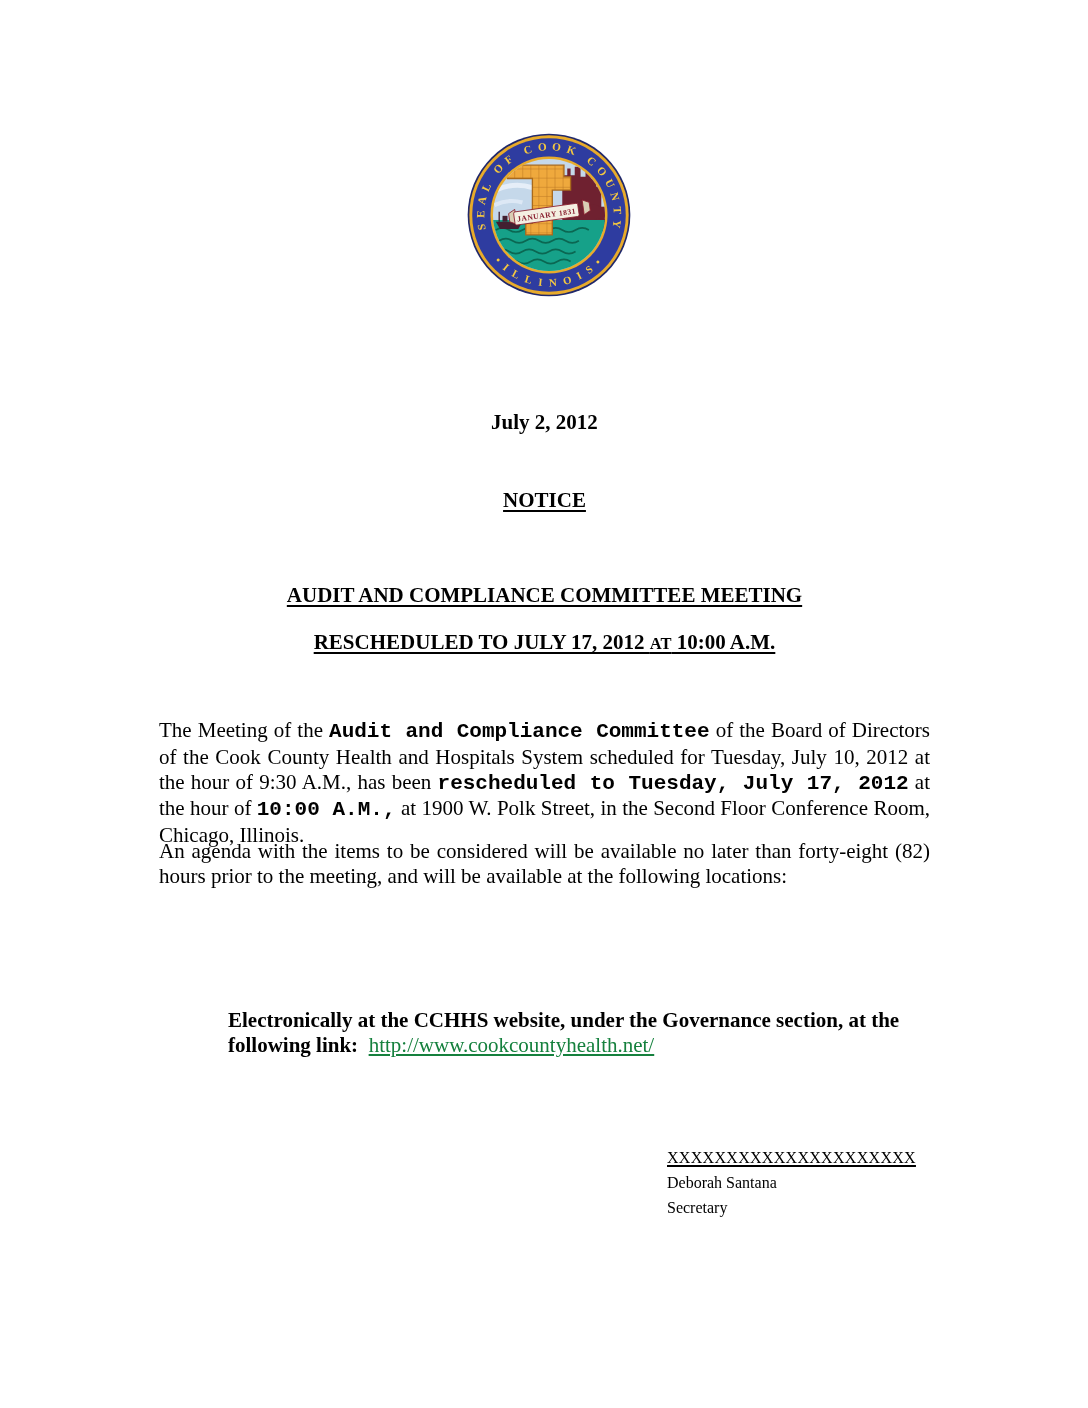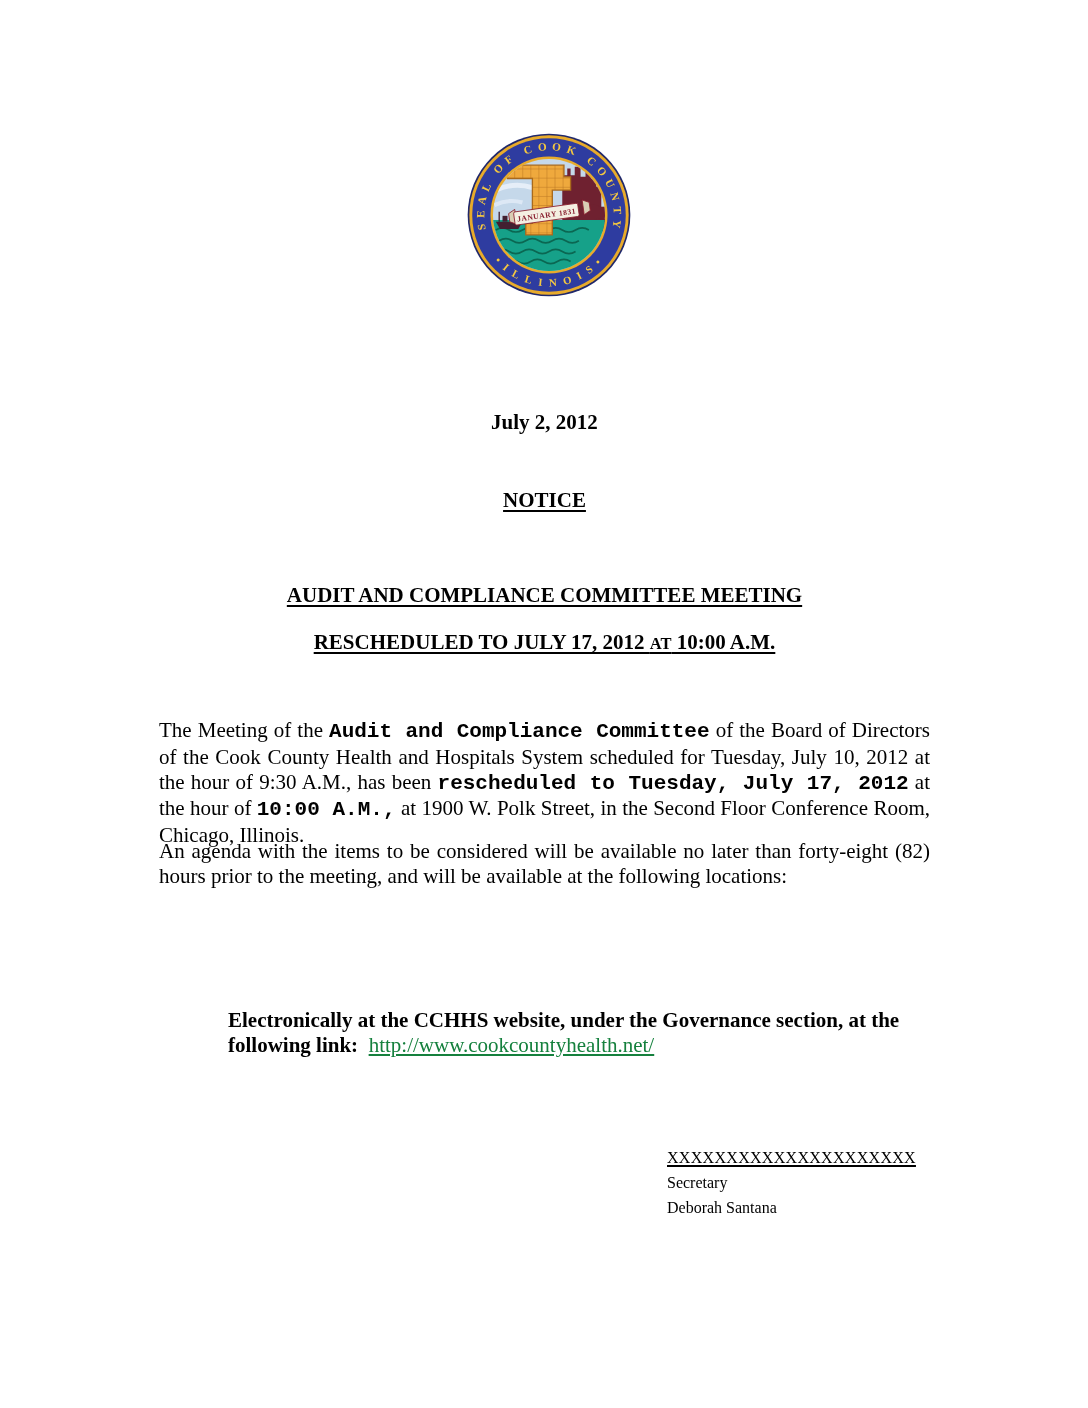--- a/index.html
+++ b/index.html
@@ -120,18 +120,18 @@
 
     <div class="block para-2">An agenda with the items to be considered will be available no later than forty-eight (82) hours prior to the meeting, and will be available at the following locations:</div>
 
     <div class="block address-block">
     </div>
 
     <div class="block electronic-block"><span class="pre">Electronically at the CCHHS website, under the Governance section, at the following link:  </span><a class="link" href="#">http://www.cookcountyhealth.net/</a></div>
 
     <div class="block signature-block">
       <div class="sig-line">XXXXXXXXXXXXXXXXXXXXX</div>
+      <div>Deborah Santana</div>
       <div>Secretary</div>
-      <div>Deborah Santana</div>
     </div>
 
   </div>
 </div>
 
 </body></html>

